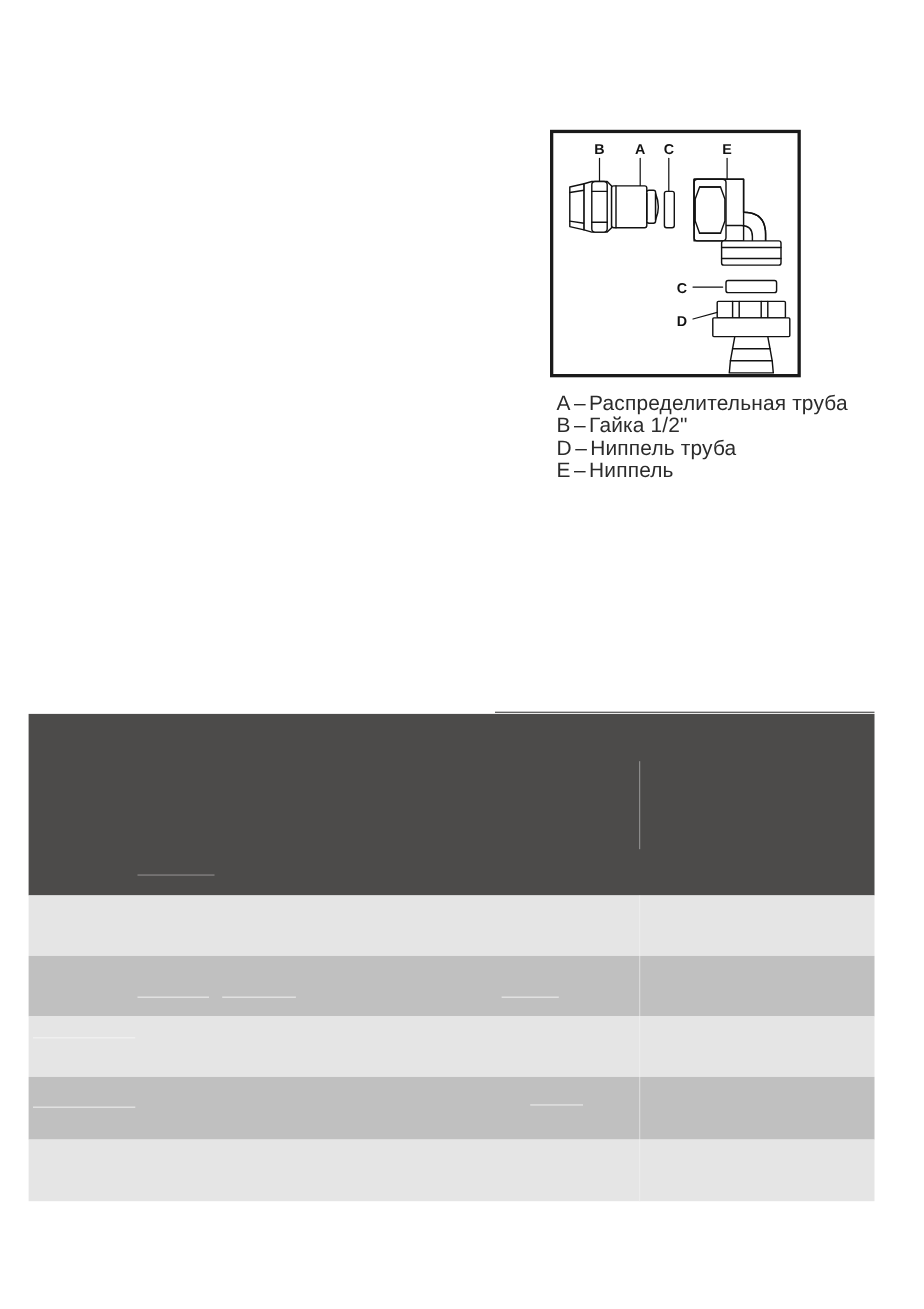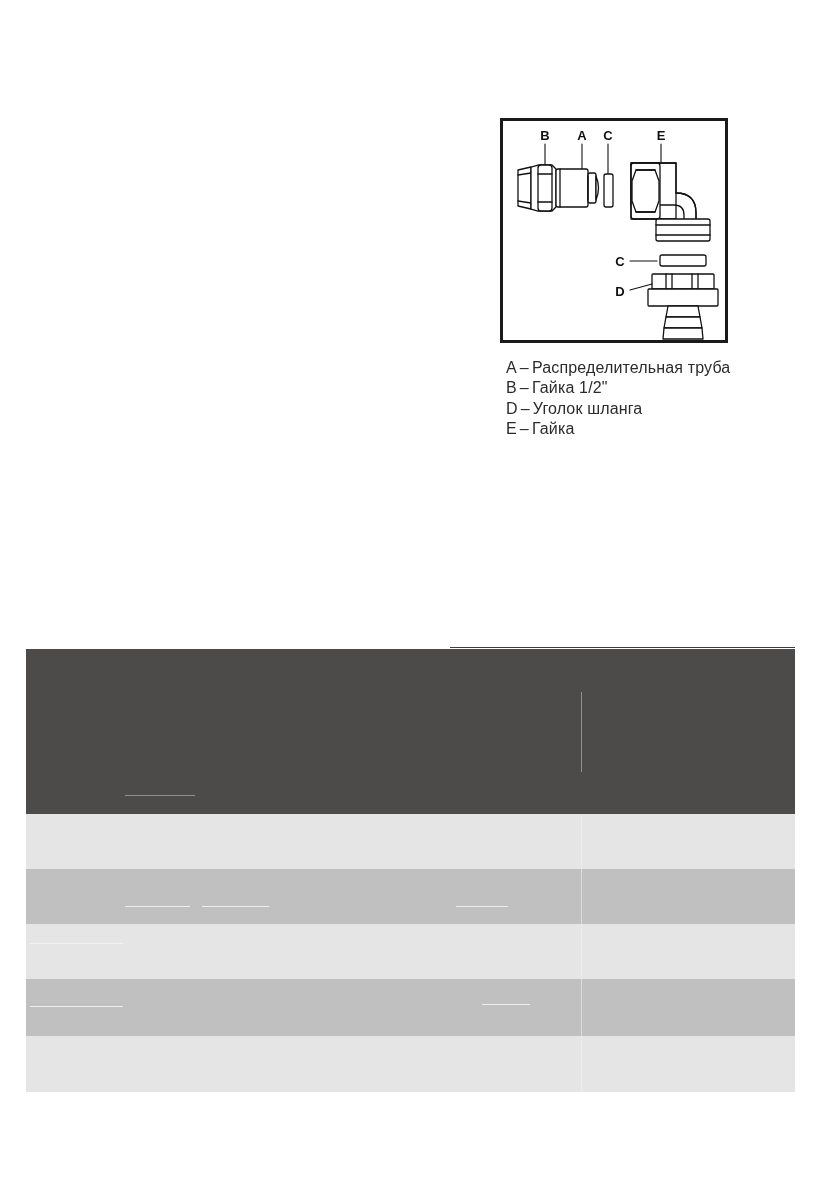--- a/index.html
+++ b/index.html
@@ -46,21 +46,21 @@
   }
 
   
   .legend {
     position: absolute;
     left: 506px;
     top: 358px;
     width: 300px;
   }
   .legend-row {
-    font-size: 16px;
+    font-size: 19px;
     line-height: 20.4px;
     color: #2b2b2b;
     white-space: nowrap;
     letter-spacing: 0.15px;
   }
   .legend-key {
     display: inline-block;
   }
   .legend-dash {
     display: inline-block;
@@ -193,24 +193,24 @@
   </div>
 
   <div class="legend">
     <div class="legend-row">
       <span class="legend-key">A</span><span class="legend-dash">–</span><span class="legend-label">Распределительная труба</span>
     </div>
     <div class="legend-row">
       <span class="legend-key">B</span><span class="legend-dash">–</span><span class="legend-label">Гайка 1/2"</span>
     </div>
     <div class="legend-row">
-      <span class="legend-key">D</span><span class="legend-dash">–</span><span class="legend-label">Уголок шланга</span>
-    </div>
-    <div class="legend-row">
-      <span class="legend-key">E</span><span class="legend-dash">–</span><span class="legend-label">Гайка</span>
+      <span class="legend-key">D</span><span class="legend-dash">–</span><span class="legend-label">Ниппель труба</span>
+    </div>
+    <div class="legend-row">
+      <span class="legend-key">E</span><span class="legend-dash">–</span><span class="legend-label">Ниппель</span>
     </div>
   </div>
 
   <div class="data-table">
     <div class="table-toprule"></div>
     <div id="table-rows">
         <div class="trow head" style="top: 0px; height: 165px;"></div>
         <div class="trow light" style="top: 165px; height: 55px;"></div>
         <div class="trow medium" style="top: 220px; height: 55px;"></div>
         <div class="trow light" style="top: 275px; height: 55px;"></div>

